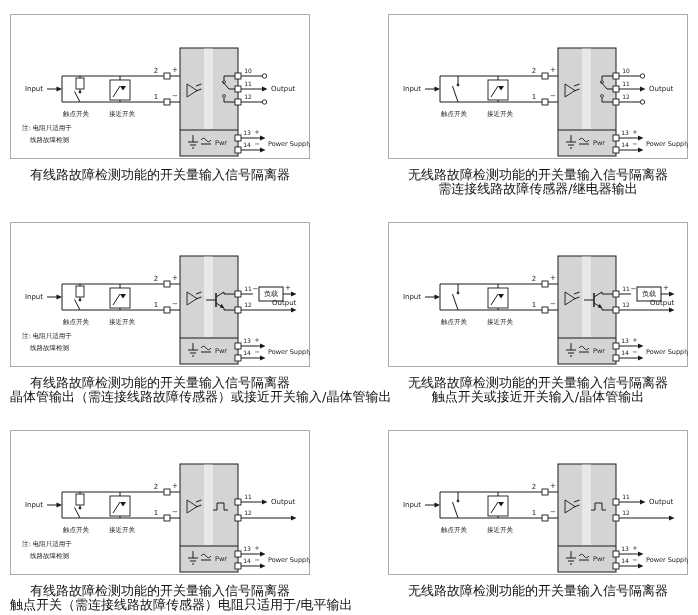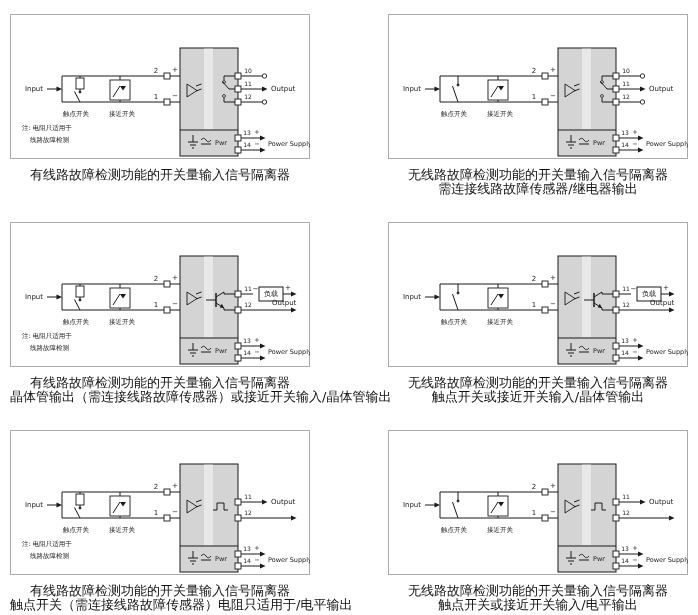--- a/index.html
+++ b/index.html
@@ -487,18 +487,17 @@
             <text x="238" y="83.5" font-size="6" text-anchor="middle" dominant-baseline="middle" fill="#1a1a1a">12</text>
             <line x1="231" y1="72" x2="252" y2="72" stroke="#1a1a1a" stroke-width="1"></line>
             <polygon points="252,69.6 252,74.4 257.5,72" fill="#1a1a1a"></polygon>
             <text x="261" y="72" font-size="7" text-anchor="start" dominant-baseline="middle" fill="#1a1a1a">Output</text>
             <line x1="231" y1="88" x2="281" y2="88" stroke="#1a1a1a" stroke-width="1"></line>
             <polygon points="281,85.6 281,90.4 286.5,88" fill="#1a1a1a"></polygon>
           </svg>
       </div>
       <figcaption class="captions">
         <div class="cap1">无线路故障检测功能的开关量输入信号隔离器</div>
-        <div class="cap2">触点开关或接近开关输入/电平输出</div>
       </figcaption>
     </figure>
 
   </div>
 </div>
 
 </body></html>

